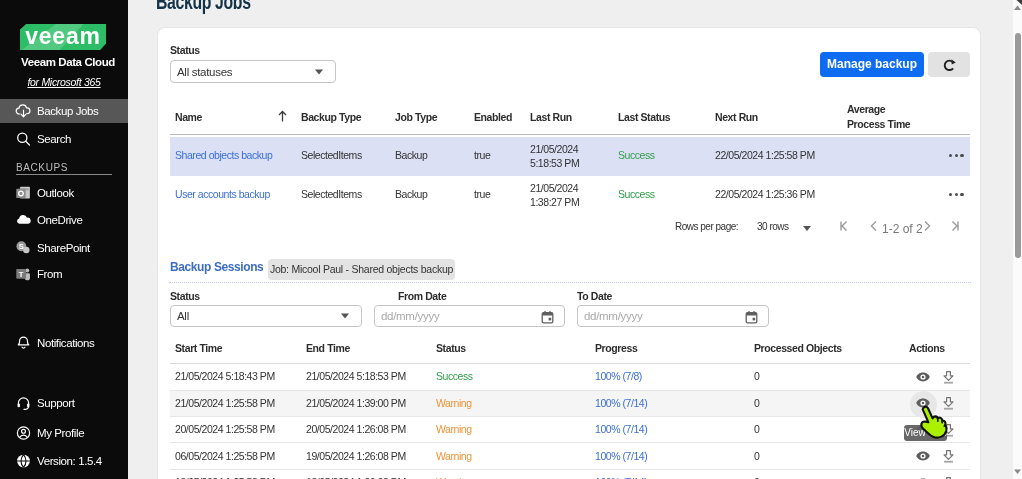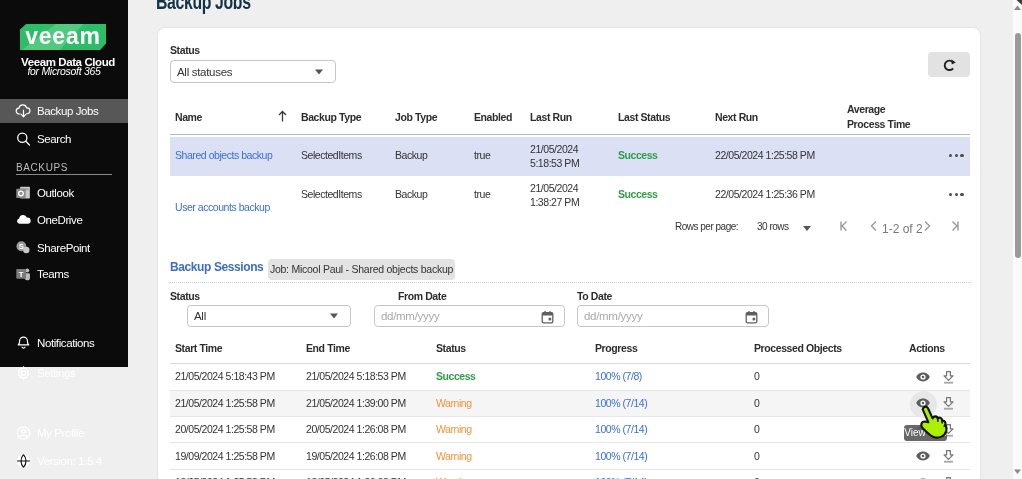--- a/index.html
+++ b/index.html
@@ -1,49 +1,49 @@
 <!DOCTYPE html>
 <html><head>
 <meta charset="utf-8">
 <style>
   * { margin:0; padding:0; box-sizing:border-box; }
   html,body { width:1022px; height:479px; overflow:hidden; }
   body { font-family:"Liberation Sans", sans-serif; background:#efefef; position:relative; }
   .abs { position:absolute; }
   
-  #sidebar { position:absolute; left:0; top:0; width:128px; height:367px; background:#0b0b0b; color:#fff; }
+  #sidebar { position:absolute; left:0; top:0; width:128px; height:479px; background:#0b0b0b; color:#fff; }
   .sb-item { position:absolute; left:0; width:128px; height:24px; }
   .sb-ico { position:absolute; left:15px; top:50%; transform:translateY(-50%); width:17px; height:17px; }
   .sb-txt { position:absolute; left:37px; top:50%; transform:translateY(-50%); font-size:11.5px; color:#fff; letter-spacing:-0.4px; white-space:nowrap; }
   
   #card { position:absolute; left:157px; top:27px; width:824px; height:460px; background:#fff; border-radius:8px 8px 0 0; border:1px solid #e5e5e5; border-bottom:none; }
   .lbl { position:absolute; font-size:10.5px; color:#2d2d2d; font-weight:bold; letter-spacing:-0.4px; white-space:nowrap; }
   .cell { position:absolute; font-size:10.5px; color:#333; letter-spacing:-0.45px; white-space:nowrap; }
   .link { color:#3a6fd8; }
-  .ok   { color:#2f9e49;font-weight:bold; }
+  .ok   { color:#2f9e49; }
   .warn { color:#ef9338; }
   .sel { position:absolute; background:#fff; border:1px solid #c6c6c6; border-radius:4px; font-size:11.5px; letter-spacing:-0.3px; color:#333; }
   .sel .tx { position:absolute; left:6px; top:50%; transform:translateY(-50%); white-space:nowrap; }
   .caret { position:absolute; width:0; height:0; border-left:4.5px solid transparent; border-right:4.5px solid transparent; border-top:5px solid #555; top:50%; transform:translateY(-50%); }
   .ph { color:#a9a9a9;text-align:right; }
   .hline { position:absolute; height:1px; background:#e6e6e6; }
   .dot3 { position:absolute; display:flex; gap:2.5px; }
   .dot3 i { width:3.2px; height:3.2px; border-radius:50%; background:#4c4c4c; }
 </style>
 </head>
 <body>
 
 <div id="sidebar">
   <svg class="abs" style="left:20px; top:24px;" width="86" height="26" viewBox="0 0 86 26">
     <polygon points="6.2,0 86,0 86,19.5 80.2,26 0,26 0,5.4" fill="#2ebd67"></polygon>
     <polygon points="36,0 63.4,0 39.6,26 1.8,26" fill="#52c981"></polygon>
     <text x="43" y="19.5" font-family="Liberation Sans, sans-serif" font-size="23" font-weight="bold" fill="#fff" text-anchor="middle" letter-spacing="0.8">veeam</text>
   </svg>
   <div class="abs" style="left:4px; top:56px; width:128px; text-align:center; font-size:11.5px; font-weight:bold; letter-spacing:-0.4px; color:#fff;">Veeam Data Cloud</div>
-  <div class="abs" style="left:0; top:65px; width:128px; text-align:center; font-size:10.5px; font-style:italic; letter-spacing:-0.3px; color:#fff;">for Microsoft 365</div>
+  <div class="abs" style="left:0; top:76px; width:128px; text-align:center; font-size:10.5px; font-style:italic; letter-spacing:-0.3px; color:#fff;text-decoration:underline;">for Microsoft 365</div>
 
   <div class="sb-item" style="top:99px; height:24px; background:#575757;">
     <svg class="sb-ico" viewBox="0 0 20 20" fill="none" stroke="#fff" stroke-width="1.4">
       <path d="M6.5 13.5 H5 a3.4 3.4 0 0 1 -0.4 -6.8 a4.6 4.6 0 0 1 9 -0.4 a3.1 3.1 0 0 1 1 6.9 h-1.6"></path>
       <path d="M10 9 v7.5 M7.4 14 l2.6 2.8 l2.6 -2.8" stroke-linecap="round" stroke-linejoin="round"></path>
     </svg>
     <span class="sb-txt">Backup Jobs</span>
   </div>
   <div class="sb-item" style="top:127px;">
     <svg class="sb-ico" viewBox="0 0 20 20" fill="none" stroke="#fff" stroke-width="1.5">
@@ -78,36 +78,38 @@
     </svg>
     <span class="sb-txt">SharePoint</span>
   </div>
   <div class="sb-item" style="top:262px;">
     <svg class="sb-ico" viewBox="0 0 20 20">
       <circle cx="14.5" cy="5.8" r="2.3" fill="#bcbcbc"></circle>
       <path d="M11.5 9 h4.8 a1.3 1.3 0 0 1 1.3 1.3 v4 a3.1 3.1 0 0 1 -3.1 3.1 h-0.3 a3.5 3.5 0 0 1 -2.7 -1.6 z" fill="#bcbcbc"></path>
       <rect x="1.5" y="4" width="11.5" height="11.5" rx="1.2" fill="#7b7b7b"></rect>
       <text x="7.2" y="13" font-size="9" font-weight="bold" fill="#fff" text-anchor="middle" font-family="Liberation Sans, sans-serif">T</text>
     </svg>
-    <span class="sb-txt">Teams</span>
+    <span class="sb-txt">From</span>
   </div>
 
   <div class="sb-item" style="top:331px;">
     <svg class="sb-ico" viewBox="0 0 20 20" fill="none" stroke="#fff" stroke-width="1.4">
       <path d="M10 3 a4.6 4.6 0 0 1 4.6 4.6 c0 3.6 1.6 4.6 1.6 4.6 H3.8 s1.6 -1 1.6 -4.6 A4.6 4.6 0 0 1 10 3 z" stroke-linejoin="round"></path>
       <path d="M8.3 14.8 a1.8 1.8 0 0 0 3.4 0" stroke-linecap="round"></path>
     </svg>
     <span class="sb-txt">Notifications</span>
   </div>
-  <div class="sb-item" style="top:361px;">
+  <div class="sb-item" style="top:391px;">
     <svg class="sb-ico" viewBox="0 0 20 20" fill="none" stroke="#fff" stroke-width="1.4">
-      <circle cx="10" cy="10" r="2.6"></circle>
-      <path d="M10 2.8 l1 2.1 2.3 -0.6 0.6 2.3 2.1 1 -1.1 2.4 1.1 2.4 -2.1 1 -0.6 2.3 -2.3 -0.6 -1 2.1 -1 -2.1 -2.3 0.6 -0.6 -2.3 -2.1 -1 1.1 -2.4 -1.1 -2.4 2.1 -1 0.6 -2.3 2.3 0.6 z" stroke-linejoin="round"></path>
-    </svg>
-    <span class="sb-txt">Settings</span>
+      <path d="M4 12 v-2 a6 6 0 0 1 12 0 v2"></path>
+      <rect x="3" y="10.5" width="2.8" height="4.5" rx="1.3" fill="#fff" stroke="none"></rect>
+      <rect x="14.2" y="10.5" width="2.8" height="4.5" rx="1.3" fill="#fff" stroke="none"></rect>
+      <path d="M16 15 a4 4 0 0 1 -4 2.4 h-1.5" stroke-linecap="round"></path>
+    </svg>
+    <span class="sb-txt">Support</span>
   </div>
   <div class="sb-item" style="top:421px;">
     <svg class="sb-ico" viewBox="0 0 20 20" fill="none" stroke="#fff" stroke-width="1.4">
       <circle cx="10" cy="10" r="7.2"></circle>
       <circle cx="10" cy="8" r="2.3"></circle>
       <path d="M5.5 15.1 a5.2 5.2 0 0 1 9 0"></path>
     </svg>
     <span class="sb-txt">My Profile</span>
   </div>
   <div class="sb-item" style="top:449px;">
@@ -121,20 +123,21 @@
 
 <div class="abs" style="left:156px; top:-11px; font-size:22px; font-weight:bold; color:#133349; letter-spacing:-0.5px; transform:scaleX(0.72); transform-origin:0 0;">Backup Jobs</div>
 
 <div id="card">
 
   <div class="lbl" style="left:12px; top:16px;">Status</div>
   <div class="sel" style="left:12px; top:32px; width:166px; height:23px;">
     <span class="tx">All statuses</span>
       <span class="caret" style="right:12px;"></span>
   </div>
+  <div class="abs" style="left:662px; top:24px; width:104px; height:25px; background:#0d6cf2; border-radius:4px; color:#fff; font-size:12px; font-weight:bold; text-align:center; line-height:25px;">Manage backup</div>
   <div class="abs" style="left:770px; top:24px; width:42px; height:25px; background:#e2e2e2; border-radius:4px;">
     <svg style="position:absolute; left:14px; top:6px;" width="15" height="15" viewBox="0 0 15 15" fill="none">
       <path d="M 10.75 4.05 A 4.7 4.7 0 1 0 11.1 10.3" stroke="#1f1f1f" stroke-width="1.9"></path>
       <polygon points="9.5,1.4 13.8,4.4 9.7,6.5" fill="#1f1f1f"></polygon>
     </svg>
   </div>
 
   <div class="lbl" style="left:17px; top:83px;">Name</div>
   <svg class="abs" style="left:119px; top:82px;" width="11" height="13" viewBox="0 0 11 13" fill="none" stroke="#3a3a3a" stroke-width="1.3">
       <path d="M5.5 11.5 V2 M2 5 L5.5 1.5 L9 5"></path>
@@ -155,21 +158,21 @@
   <div class="cell" style="left:316px; top:121px;">true</div>
   <div class="cell" style="left:372px; top:114px; line-height:14px;">21/05/2024<br>5:18:53 PM</div>
   <div class="cell ok" style="left:460px; top:121px;">Success</div>
   <div class="cell" style="left:557px; top:121px;">22/05/2024 1:25:58 PM</div>
   <div class="dot3" style="left:791px; top:126px;">
       <i></i>
       <i></i>
       <i></i>
     </div>
 
-  <div class="cell link" style="left:17px; top:173px;">User accounts backup</div>
+  <div class="cell link" style="left:17px; top:160px;">User accounts backup</div>
   <div class="cell" style="left:143px; top:160px;">SelectedItems</div>
   <div class="cell" style="left:237px; top:160px;">Backup</div>
   <div class="cell" style="left:316px; top:160px;">true</div>
   <div class="cell" style="left:372px; top:153px; line-height:14px;">21/05/2024<br>1:38:27 PM</div>
   <div class="cell ok" style="left:460px; top:160px;">Success</div>
   <div class="cell" style="left:557px; top:160px;">22/05/2024 1:25:36 PM</div>
   <div class="dot3" style="left:791px; top:165px;">
       <i></i>
       <i></i>
       <i></i>
@@ -190,21 +193,21 @@
     </svg>
   <svg class="abs" style="left:791px; top:192px;" width="12" height="12" viewBox="0 0 12 12" fill="none" stroke="#9a9a9a" stroke-width="1.4">
       <path d="M3.5 1.5 L8 6 L3.5 10.5 M9 1.5 V10.5"></path>
     </svg>
 
   <div class="abs" style="left:12px; top:232px; font-size:12px; font-weight:bold; letter-spacing:-0.4px; color:#3e6dc2;">Backup Sessions</div>
   <div class="abs" style="left:110px; top:231px; width:187px; height:21px; background:#e3e3e3; border-radius:4px; font-size:10.5px; letter-spacing:-0.25px; color:#333; text-align:center; line-height:21px; white-space:nowrap;">Job: Micool Paul - Shared objects backup</div>
   <div class="abs" style="left:11px; top:254px; width:802px; height:0; border-top:1px dotted #c3cde7;"></div>
 
   <div class="lbl" style="left:12px; top:262px;">Status</div>
-  <div class="sel" style="left:12px; top:277px; width:164px; height:22px;margin-left:17px;">
+  <div class="sel" style="left:12px; top:277px; width:192px; height:22px;">
     <span class="tx">All</span>
       <span class="caret" style="right:12px;"></span>
   </div>
   <div class="lbl" style="left:216px; top:262px;padding-left:24px;">From Date</div>
   <div class="sel" style="left:216px; top:277px; width:191px; height:22px;">
     <span class="tx ph">dd/mm/yyyy</span>
     <svg style="position:absolute; right:10px; top:4px;" width="13" height="14" viewBox="0 0 13 14" fill="none" stroke="#5f5f5f" stroke-width="1.3">
       <path d="M4 0.9 v2.2 M9 0.9 v2.2"></path>
         <rect x="1.2" y="2.6" width="10.6" height="10.2" rx="1.4"></rect>
         <path d="M1.4 5.6 h10.2 v-2 a1.2 1.2 0 0 0 -1.2 -1.2 h-7.8 a1.2 1.2 0 0 0 -1.2 1.2 z" fill="#5f5f5f" stroke="none"></path>
@@ -247,21 +250,21 @@
   <div class="cell warn" style="left:278px; top:369px;">Warning</div>
   <div class="cell link" style="left:437px; top:369px;">100% (7/14)</div>
   <div class="cell" style="left:596px; top:369px;">0</div>
 
   <div class="cell" style="left:17px;  top:395px;">20/05/2024 1:25:58 PM</div>
   <div class="cell" style="left:148px; top:395px;">20/05/2024 1:26:08 PM</div>
   <div class="cell warn" style="left:278px; top:395px;">Warning</div>
   <div class="cell link" style="left:437px; top:395px;">100% (7/14)</div>
   <div class="cell" style="left:596px; top:395px;">0</div>
 
-  <div class="cell" style="left:17px;  top:422px;">19/09/2024 1:25:58 PM</div>
+  <div class="cell" style="left:17px;  top:422px;">06/05/2024 1:25:58 PM</div>
   <div class="cell" style="left:148px; top:422px;">19/05/2024 1:26:08 PM</div>
   <div class="cell warn" style="left:278px; top:422px;">Warning</div>
   <div class="cell link" style="left:437px; top:422px;">100% (7/14)</div>
   <div class="cell" style="left:596px; top:422px;">0</div>
 
   <div class="cell" style="left:17px;  top:448px;">18/05/2024 1:25:58 PM</div>
   <div class="cell" style="left:148px; top:448px;">18/05/2024 1:26:08 PM</div>
   <div class="cell warn" style="left:278px; top:448px;">Warning</div>
   <div class="cell link" style="left:437px; top:448px;">100% (7/14)</div>
   <div class="cell" style="left:596px; top:448px;">0</div>

